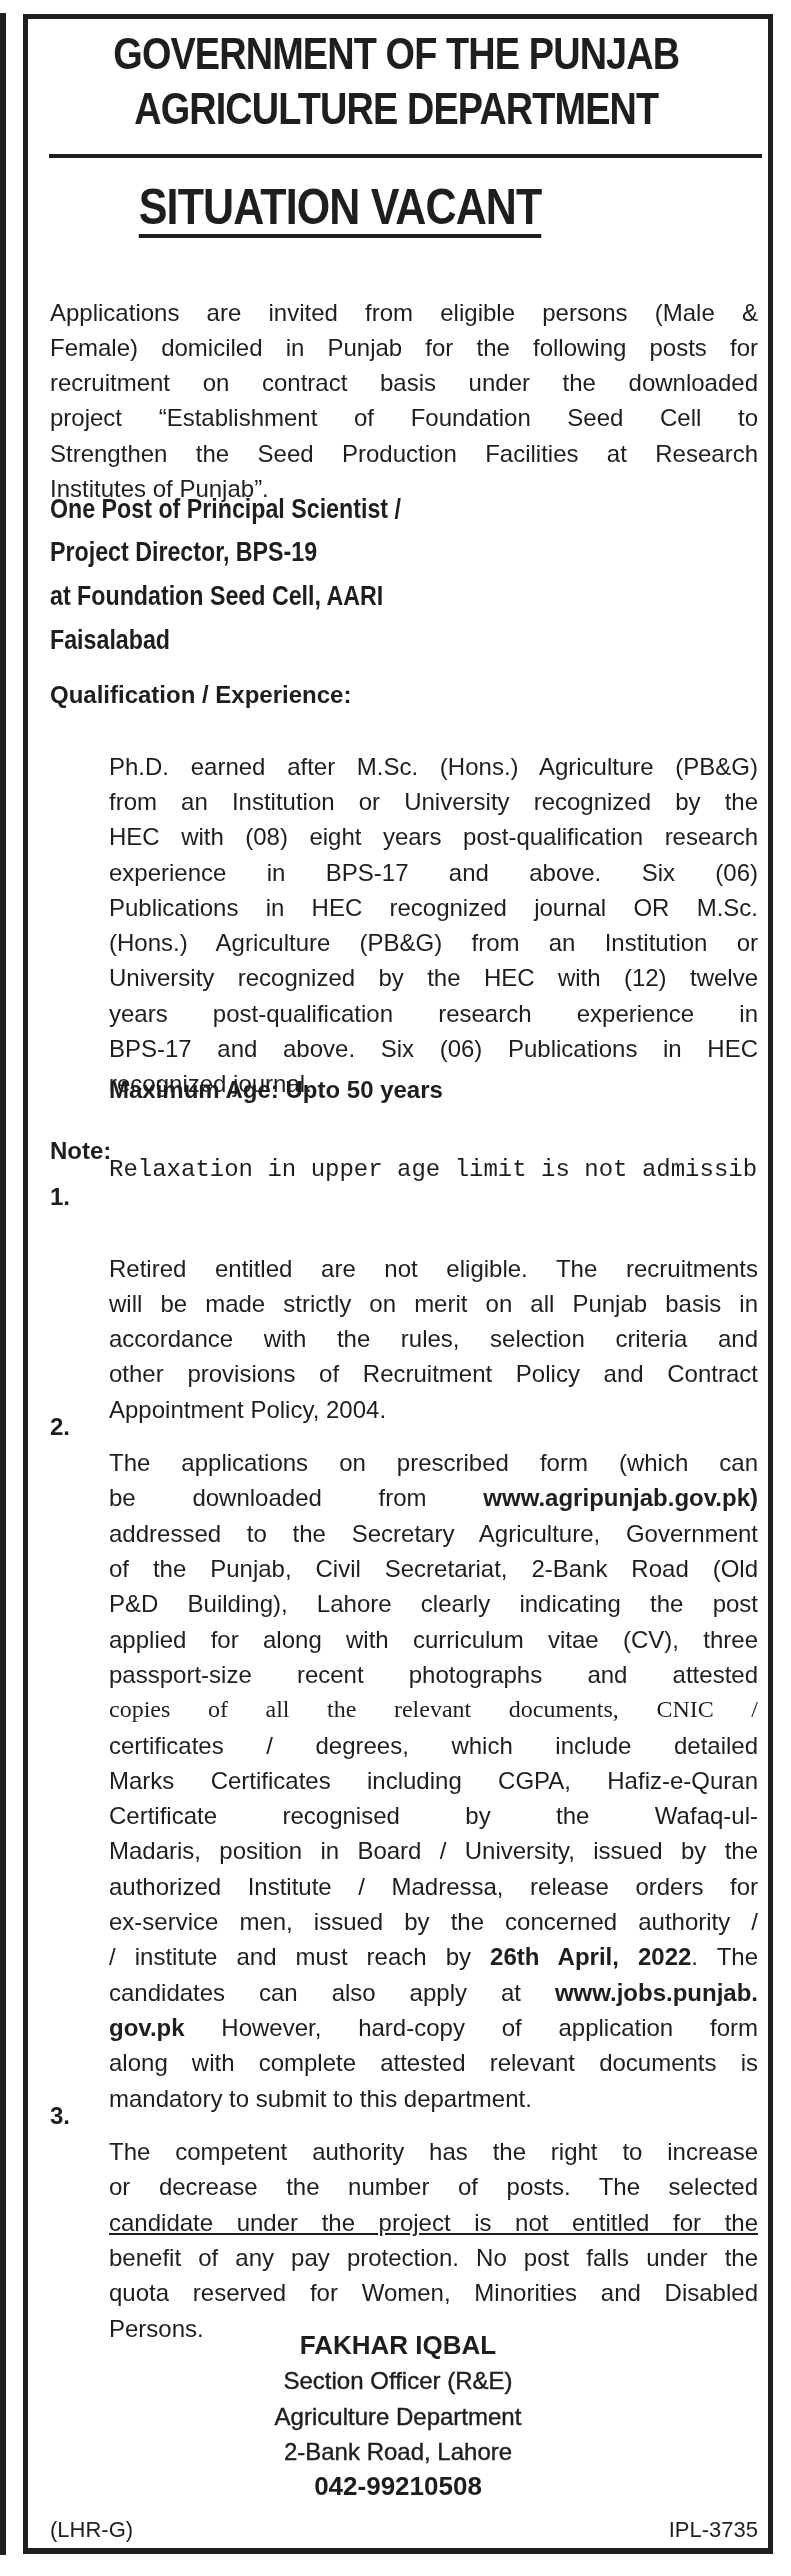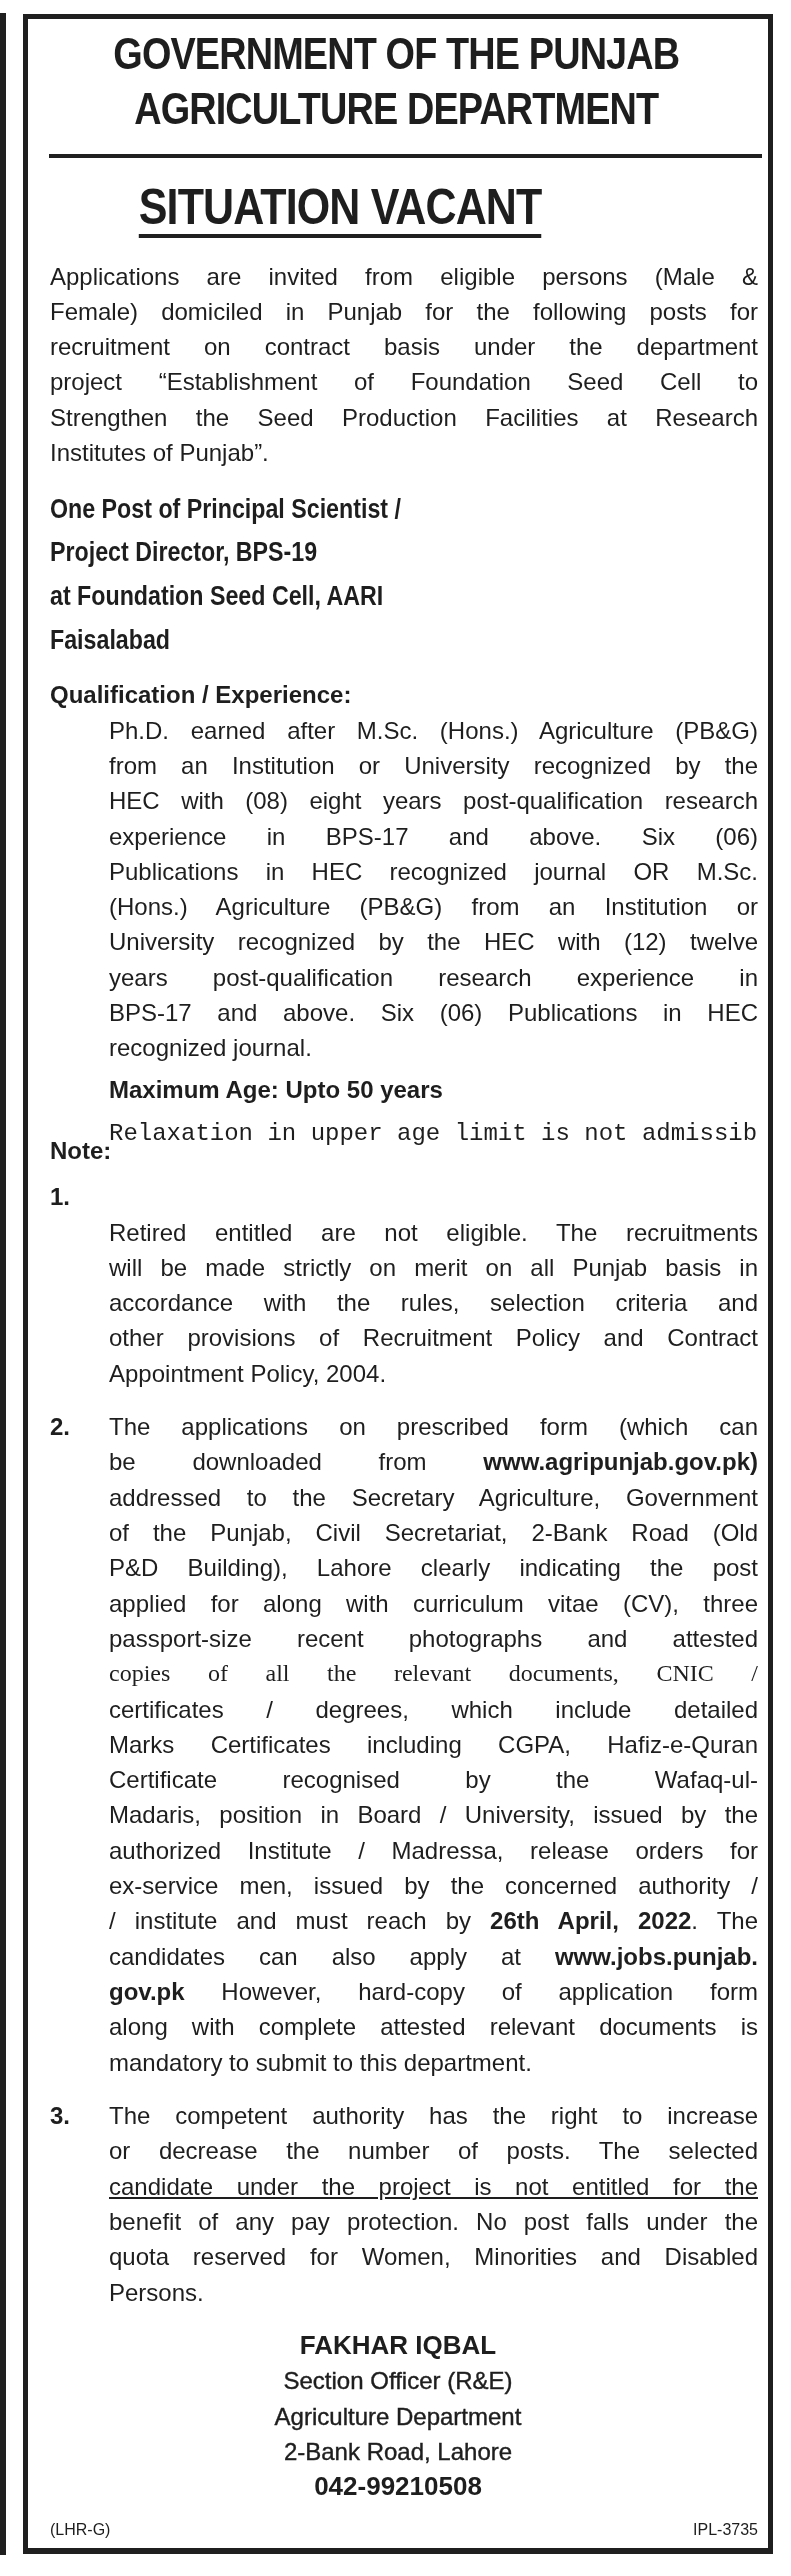--- a/index.html
+++ b/index.html
@@ -8,52 +8,52 @@
   .stray-bar { position: absolute; left: 0; top: 13.4px; width: 5.7px; height: 2542px; background: #1f1f1f; }
   .frame { position: absolute; left: 23px; top: 14.3px; width: 750px; height: 2540px;
            box-sizing: border-box; border: 5.7px solid #1f1f1f; border-bottom-width: 6.7px; background: #fff; }
   .head { position: absolute; left: 0; width: 792px; text-align: center; font-weight: 700;
           font-size: 44px; line-height: 50px; letter-spacing: -1px; transform: scaleX(0.86); transform-origin: 398px 0; }
   .sep { position: absolute; left: 49px; width: 713px; top: 154px; height: 3.8px; background: #1f1f1f; }
   .title { position: absolute; left: 0; width: 680px; top: 181px; text-align: center; }
   .title span { display: inline-block; font-weight: 700; font-size: 50px; line-height: 53px;
                 border-bottom: 4.8px solid #1f1f1f; transform: scaleX(0.86); letter-spacing: -1px; }
   .ln { position: absolute; white-space: nowrap; font-size: 24px; line-height: 35px; height: 35px;
-        text-align: justify; text-align-last: justify; overflow: hidden; }
+        text-align: justify; text-align-last: justify; overflow: hidden; margin-top: 36px; }
   .ln.last { text-align-last: left; }
   .full { left: 50px; width: 708px; }
   .ind { left: 109px; width: 649px; }
   .ln b { font-weight: 700; }
   .post { position: absolute; left: 50px; font-size: 27px; line-height: 44px; font-weight: 700;
           transform: scaleX(0.86); transform-origin: 0 0; white-space: nowrap; }
   .subhead { position: absolute; left: 50px; font-size: 24px; font-weight: 700; line-height: 35px; white-space: nowrap; }
   .num { position: absolute; left: 50px; font-size: 24px; font-weight: 700; line-height: 35px; }
   .sig { position: absolute; left: 0; width: 796px; text-align: center; font-size: 24px; line-height: 35px; font-weight: 700; white-space: nowrap; }
   .sig.name { font-size: 26px; }
   .sig.reg { font-weight: 400; font-size: 24px; -webkit-text-stroke: 0.4px #1e1e1e; }
-  .foot { position: absolute; top: 2515px; font-size: 16px; line-height: 29px; }
+  .foot { position: absolute; top: 2515px; font-size: 22px; line-height: 29px; }
 </style>
 </head>
 <body>
 
 <div class="stray-bar"></div>
 <div class="frame"></div>
 
 <div class="head" style="top:29px">GOVERNMENT OF THE PUNJAB</div>
 <div class="head" style="top:84px">AGRICULTURE DEPARTMENT</div>
 <div class="sep"></div>
 
 <div class="title">
   <span>SITUATION VACANT</span>
 </div>
 
 <div>
   <div class="ln full" style="top: 259px; white-space: nowrap;">Applications are invited from eligible persons (Male &amp;</div>
   <div class="ln full" style="top: 294px; white-space: nowrap;">Female) domiciled in Punjab for the following posts for</div>
-  <div class="ln full" style="top: 329px; white-space: nowrap;">recruitment on contract basis under the department</div>
+  <div class="ln full" style="top: 329px; white-space: nowrap;">recruitment on contract basis under the downloaded</div>
   <div class="ln full" style="top: 364px; white-space: nowrap;">project “Establishment of Foundation Seed Cell to</div>
   <div class="ln full" style="top: 400px; white-space: nowrap;">Strengthen the Seed Production Facilities at Research</div>
   <div class="ln full last" style="top: 435px; white-space: nowrap;">Institutes of Punjab”.</div>
 </div>
 
 <div>
   <div class="post" style="top:487px">One Post of Principal Scientist /</div>
   <div class="post" style="top:530px">Project Director, BPS-19</div>
   <div class="post" style="top:574px">at Foundation Seed Cell, AARI</div>
   <div class="post" style="top:618px">Faisalabad</div>

